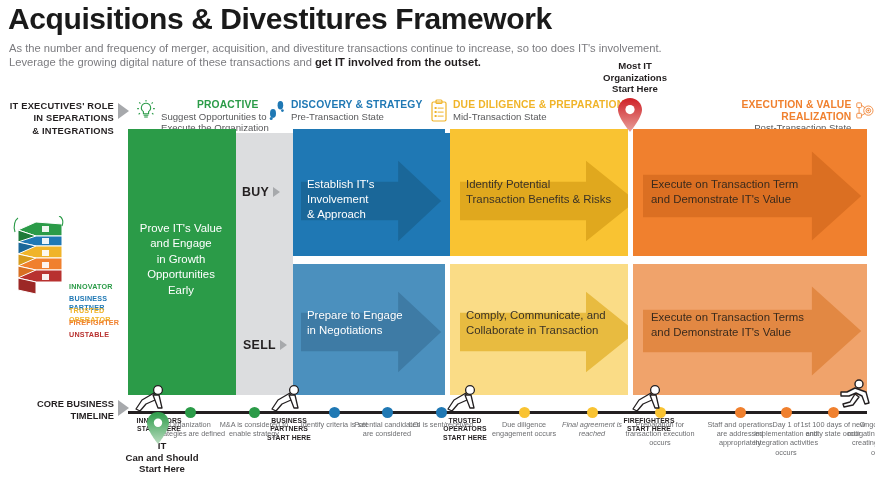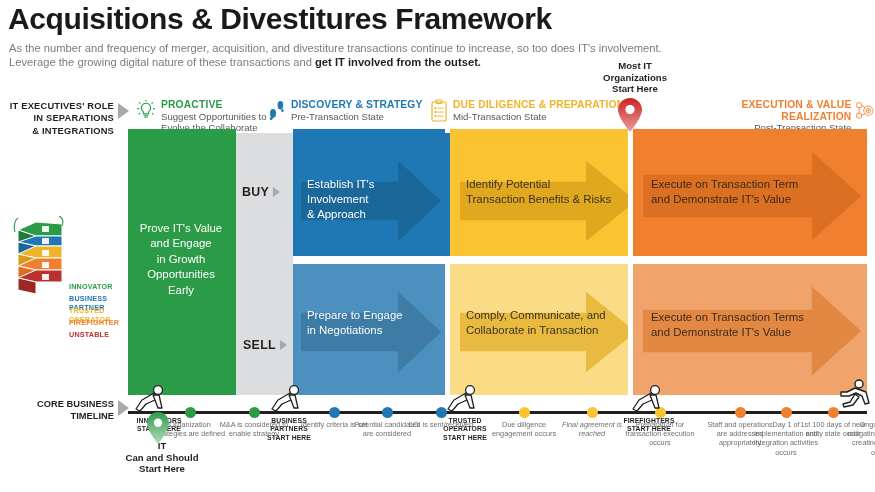--- a/index.html
+++ b/index.html
@@ -38,21 +38,21 @@
   }
   .hdr{position:absolute;top:99px;display:flex;align-items:flex-start;gap:5px;}
   .hdr .htxt{line-height:11.5px;}
   .hdr .h1{font-size:10.3px;font-weight:700;letter-spacing:.15px;}
   .hdr .h2{font-size:9.6px;color:#58595b;}
   .hdr-proactive{left:136px;}
   .hdr-discovery{left:268px;}
   .hdr-duedil{left:430px;}
   .hdr-exec{left:710px;}
   .hdr-exec .htxt{text-align:right;}
-  .c-green{color:#2b9b48;}
+  .c-green{color:#2b9b48;margin-left:36px;}
   .c-blue{color:#1f78b4;}
   .c-yellow{color:#f0b429;}
   .c-orange{color:#f0802e;}
 
   
   .most-it{
     position:absolute;left:576px;top:60px;width:118px;text-align:center;
     font-size:9.6px;font-weight:700;line-height:11.6px;color:#231f20;
   }
   .pin{
@@ -172,21 +172,21 @@
         <line x1="16.8" y1="3.4" x2="15.6" y2="4.6"></line>
         <line x1="1.2" y1="9.6" x2="2.9" y2="9.6"></line>
         <line x1="18.8" y1="9.6" x2="17.1" y2="9.6"></line>
         <line x1="2.6" y1="15.2" x2="4" y2="14.3"></line>
         <line x1="17.4" y1="15.2" x2="16" y2="14.3"></line>
       </g>
     </svg>
     <div class="htxt">
       <div class="h1 c-green">PROACTIVE</div>
       <div class="h2">Suggest Opportunities to</div>
-      <div class="h2">Evolve the Collaborate</div>
+      <div class="h2">Execute the Organization</div>
     </div>
   </div>
 
   <div class="hdr hdr-discovery">
     <svg width="18" height="22" viewBox="0 0 18 22">
       <g fill="#1f78b4">
         <ellipse cx="5" cy="14.5" rx="3" ry="4.4"></ellipse>
         <ellipse cx="12.4" cy="6.2" rx="2.8" ry="4.2"></ellipse>
         <circle cx="3.2" cy="19.4" r="1.5"></circle>
         <circle cx="14.4" cy="11.6" r="1.4"></circle>

